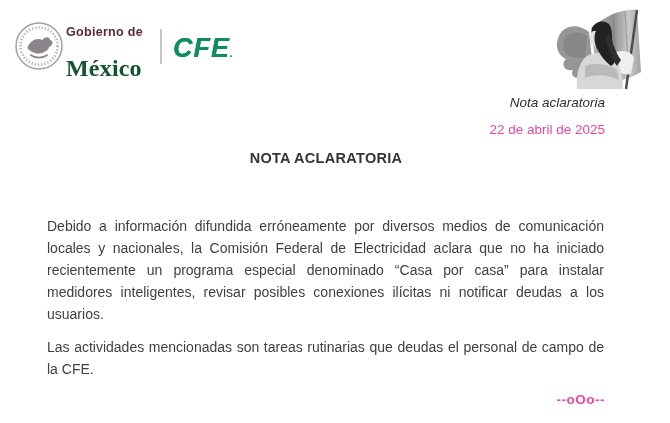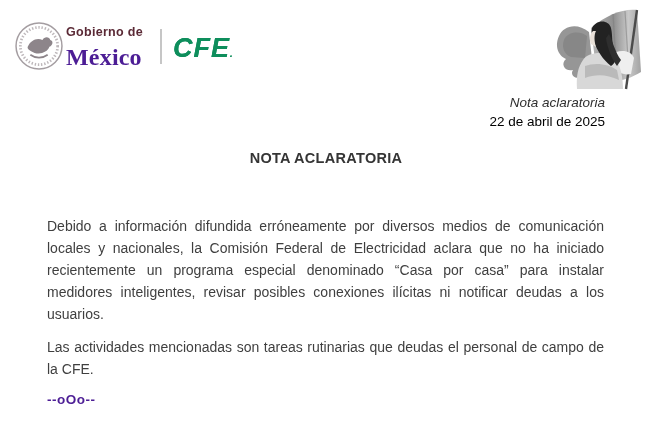--- a/index.html
+++ b/index.html
@@ -29,23 +29,23 @@
   .wordmark .line1 {
     font-size: 12.5px;
     font-weight: 700;
     letter-spacing: 0.3px;
     color: #5a2935;
   }
   .wordmark .line2 {
     font-family: "Liberation Serif", serif;
     font-size: 24px;
     font-weight: 700;
-    margin-top: 6px;
+    margin-top: 17px;
     letter-spacing: 0.2px;
-    color: #4c1d95;
+    color: #14532d;
   }
   .logo-divider {
     position: absolute;
     left: 160px; top: 29px;
     width: 2px; height: 35px;
     background: #c6c6c6;
   }
   .cfe-logo {
     position: absolute;
     left: 173px; top: 35px;
@@ -76,22 +76,22 @@
     text-align: right;
     color: #2f2f2f;
   }
   .doc-type {
     font-style: italic;
     font-size: 13.5px;
     color: #2f2f2f;
   }
   .doc-date {
     font-size: 13.5px;
-    margin-top: 4px;
-    color: #000000;
+    margin-top: 12px;
+    color: #ec4899;
   }
 
   
   .doc-title {
     position: absolute;
     left: 47px; right: 65px; top: 150px;
     text-align: center;
     font-size: 14.5px;
     font-weight: 700;
     letter-spacing: 0.3px;
@@ -104,25 +104,25 @@
     font-size: 14px;
     line-height: 22px;
     text-align: justify;
     margin-top: 28px;
   }
   .content p + p { margin-top: 11px; }
 
   .footer-sep {
     position: absolute;
     left: 47px; right: 65px; top: 392px;
-    text-align: left;
+    text-align: right;
     font-size: 13.5px;
     font-weight: 700;
     letter-spacing: 0.5px;
-    color: #4c1d95;
+    color: #ec4899;
   }
 </style>
 </head>
 <body>
 
 <div class="page">
 
   <span class="seal">
     <svg viewBox="0 0 60 60" width="52" height="52" aria-hidden="true">
       <circle cx="30" cy="30" r="26.5" fill="none" stroke="#9a9297" stroke-width="1.7" opacity="0.9"></circle>

